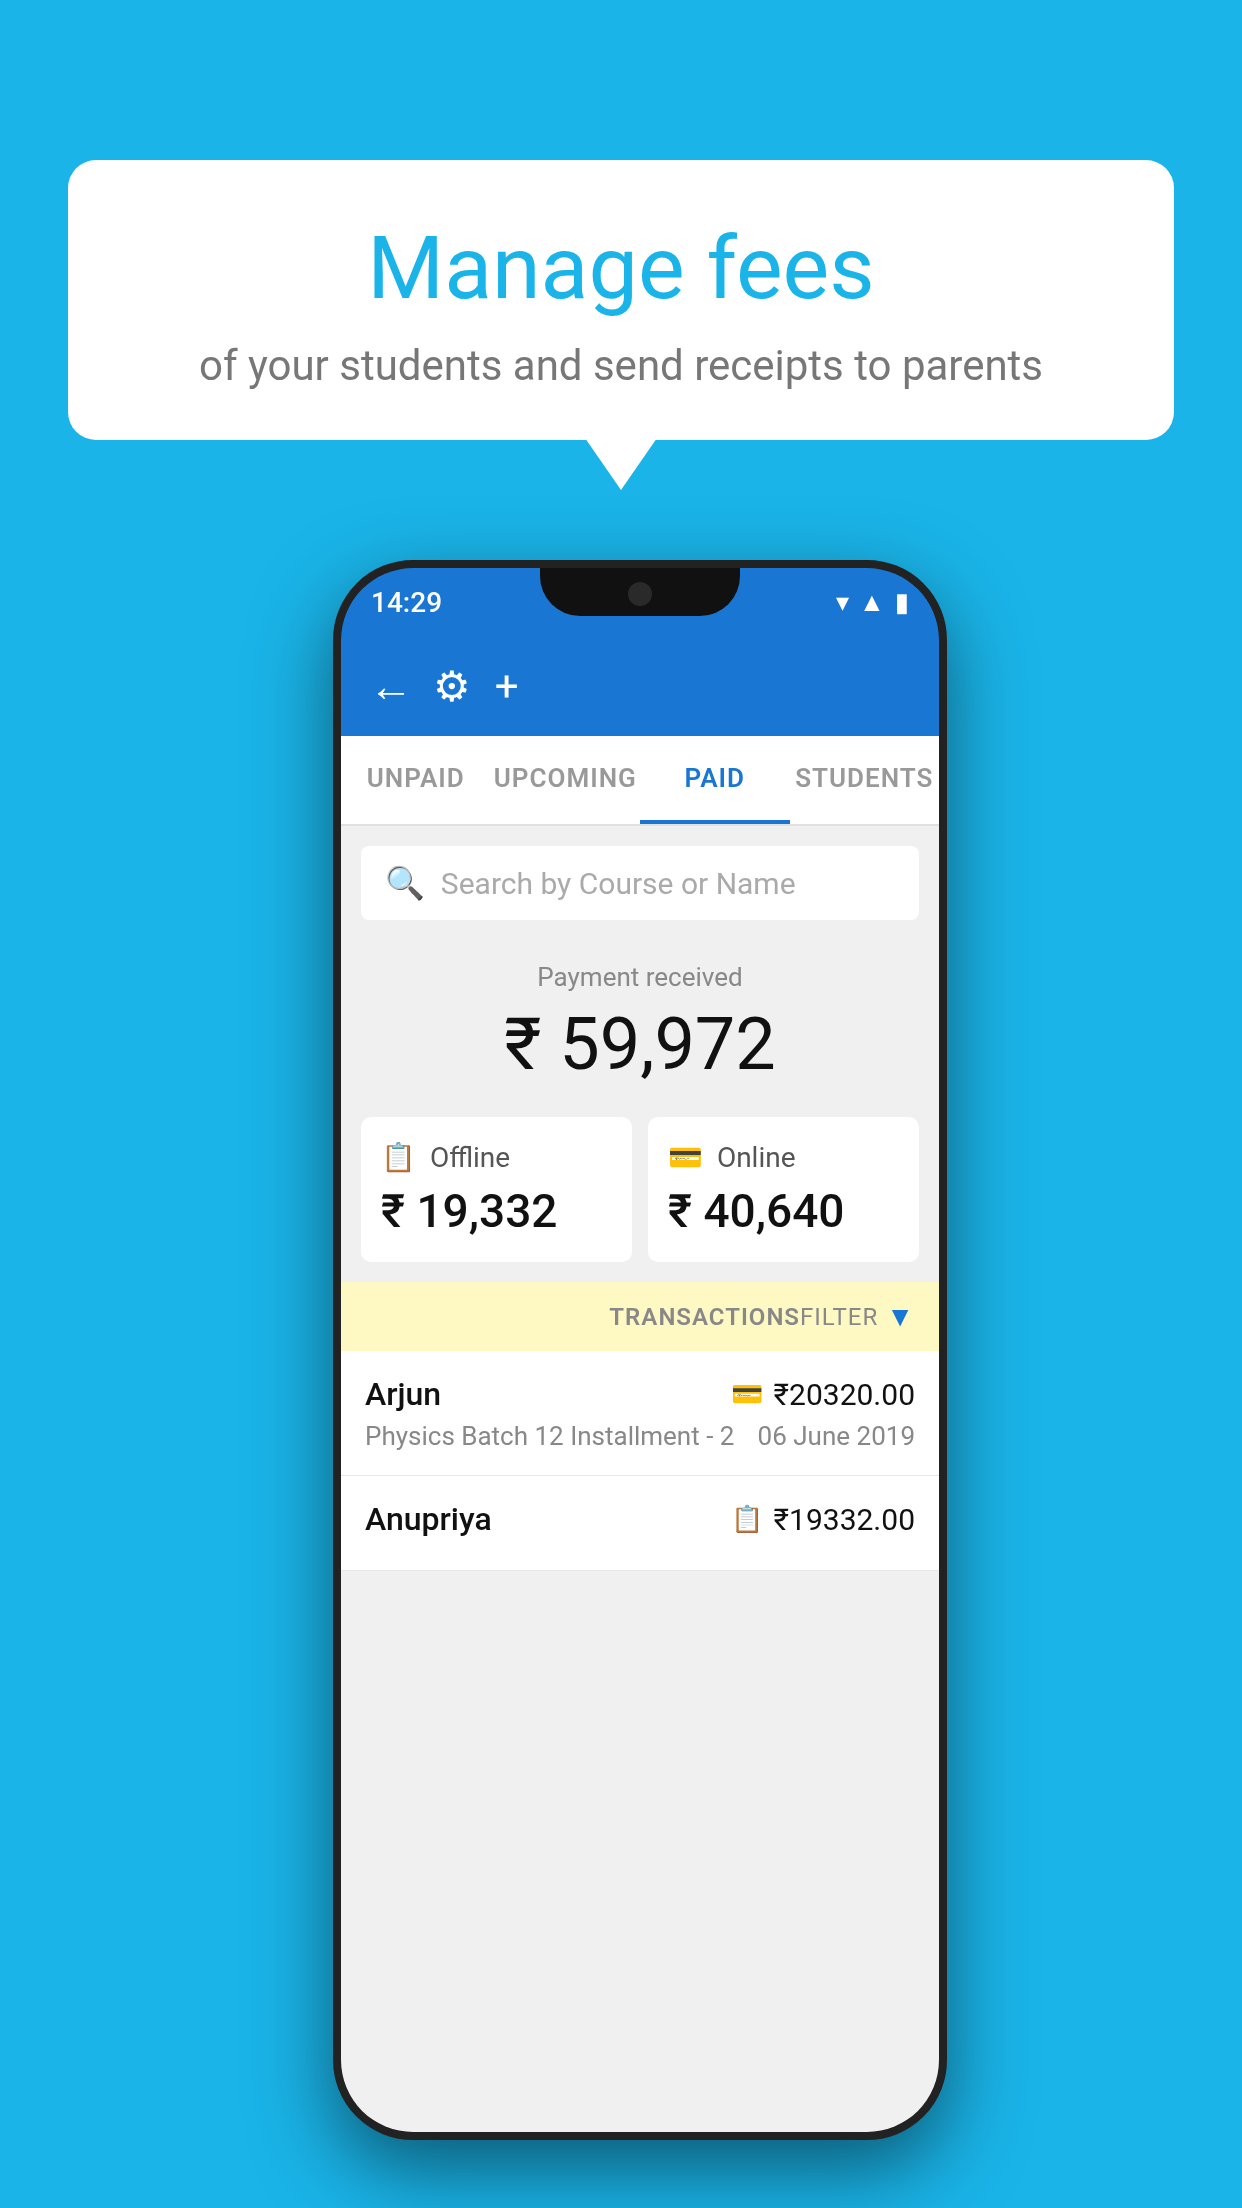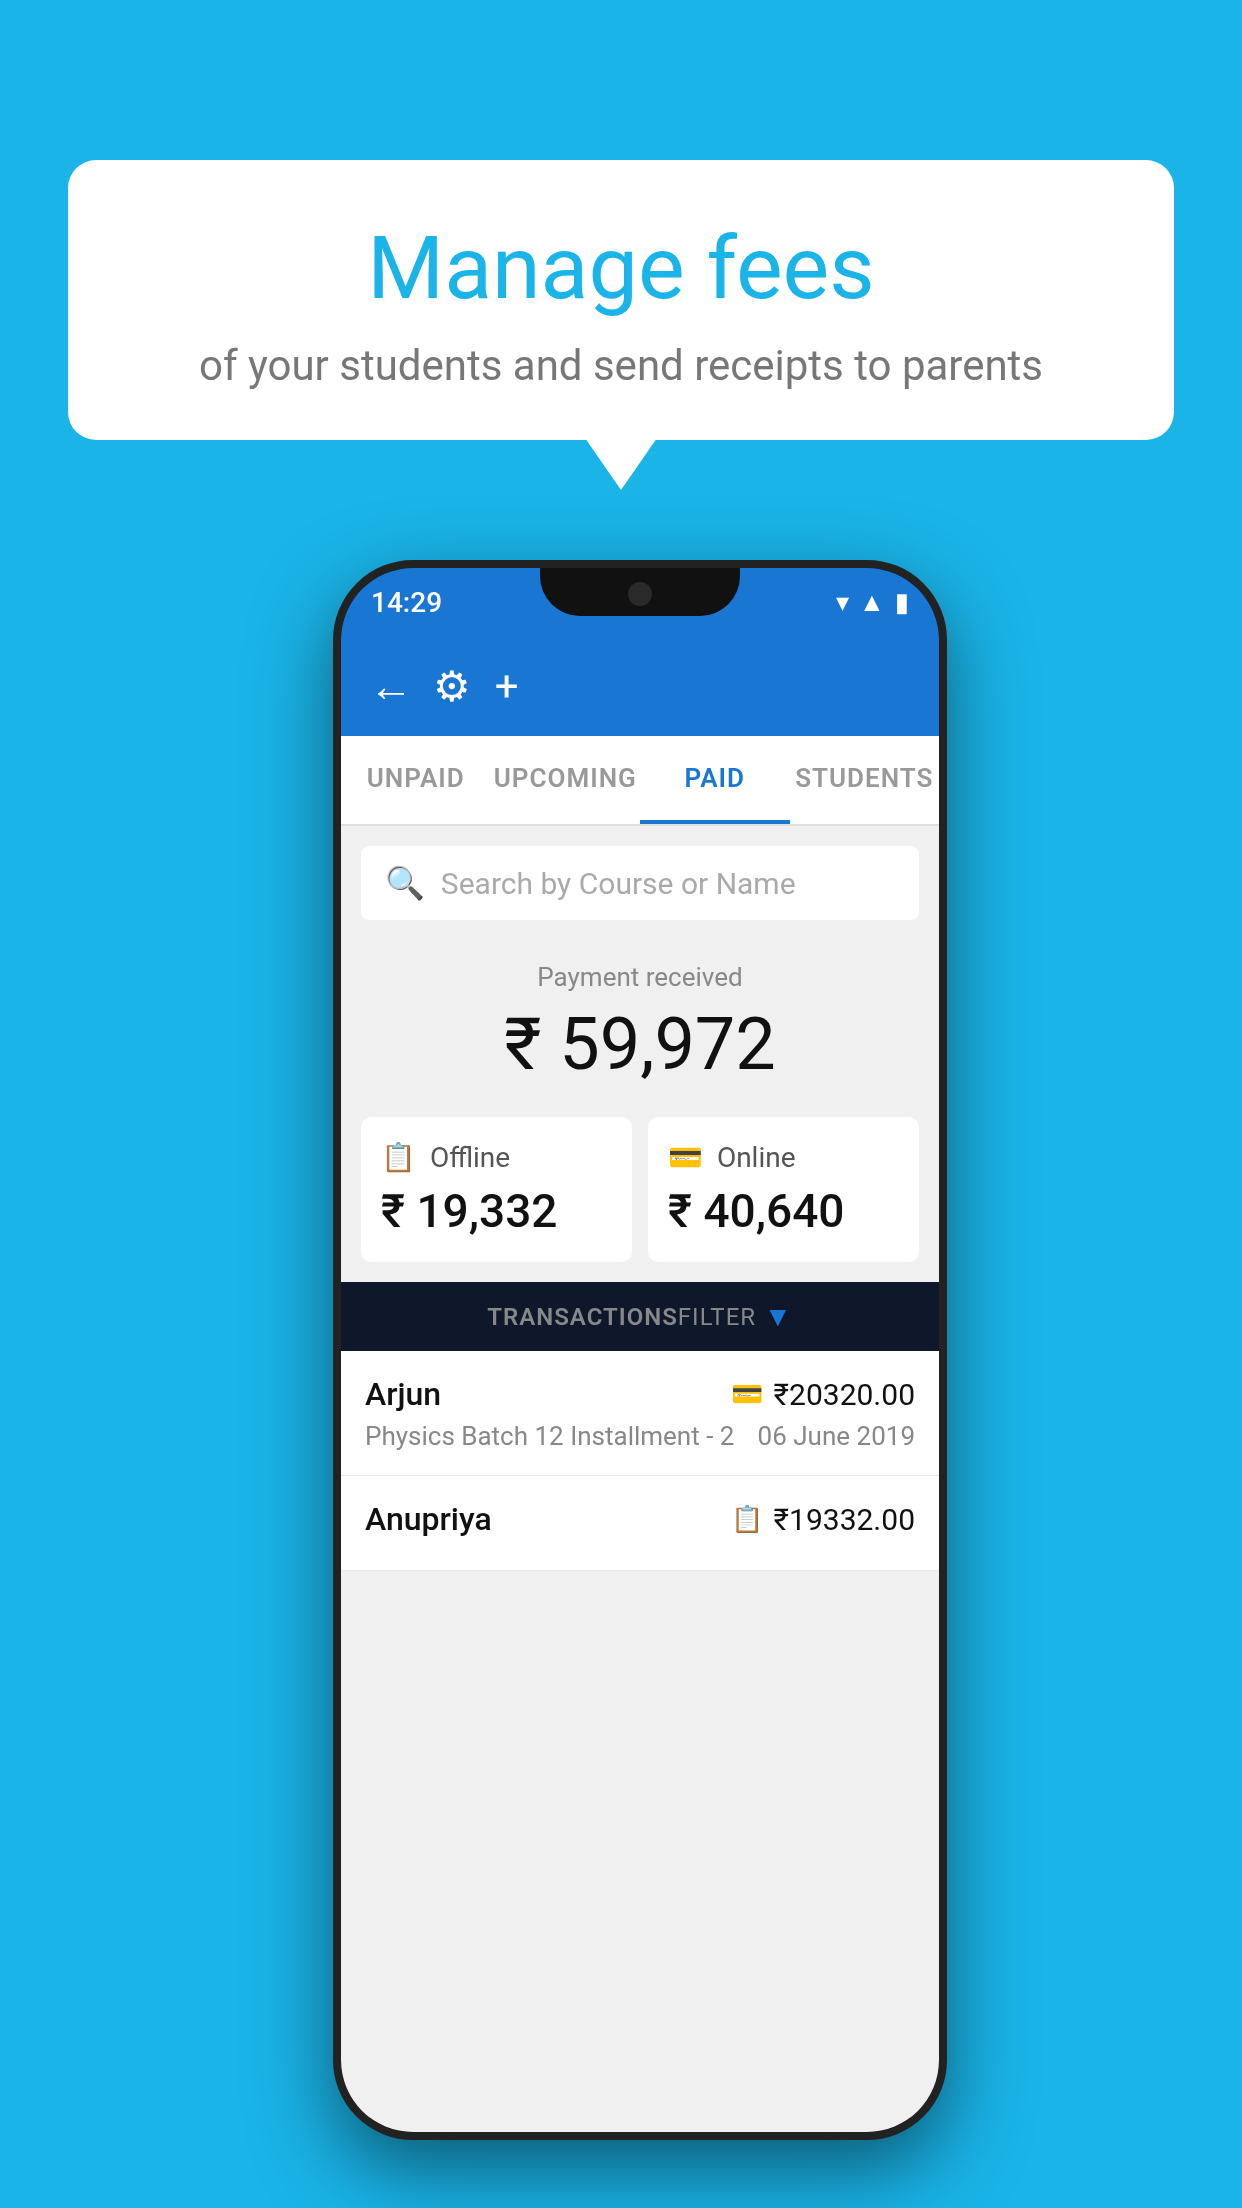--- a/index.html
+++ b/index.html
@@ -264,24 +264,24 @@
     }
     .card-amount {
       font-size: 46px;
       font-weight: 500;
       color: #111;
     }
 
     
     .transactions-header {
       display: flex;
-      justify-content: center;
+      justify-content: flex-end;
       align-items: center;
       padding: 18px 24px;
-      background: #0f172a;
+      background: #fef9c3;
     }
     .transactions-label {
       font-size: 24px;
       color: #888;
       font-weight: 600;
       letter-spacing: 1px;
     }
     .filter-btn {
       display: flex;
       align-items: center;

